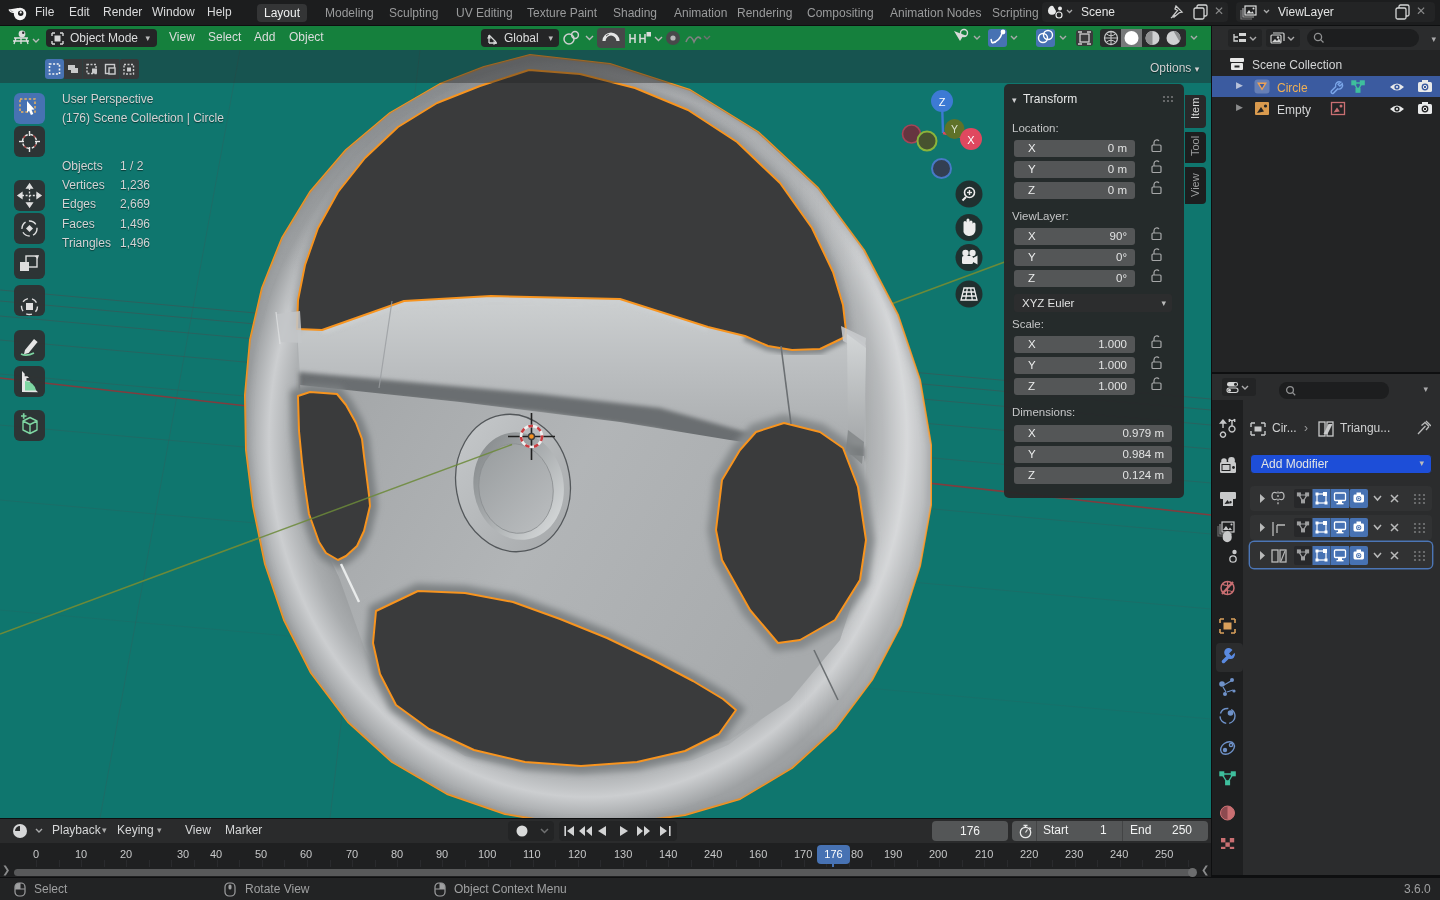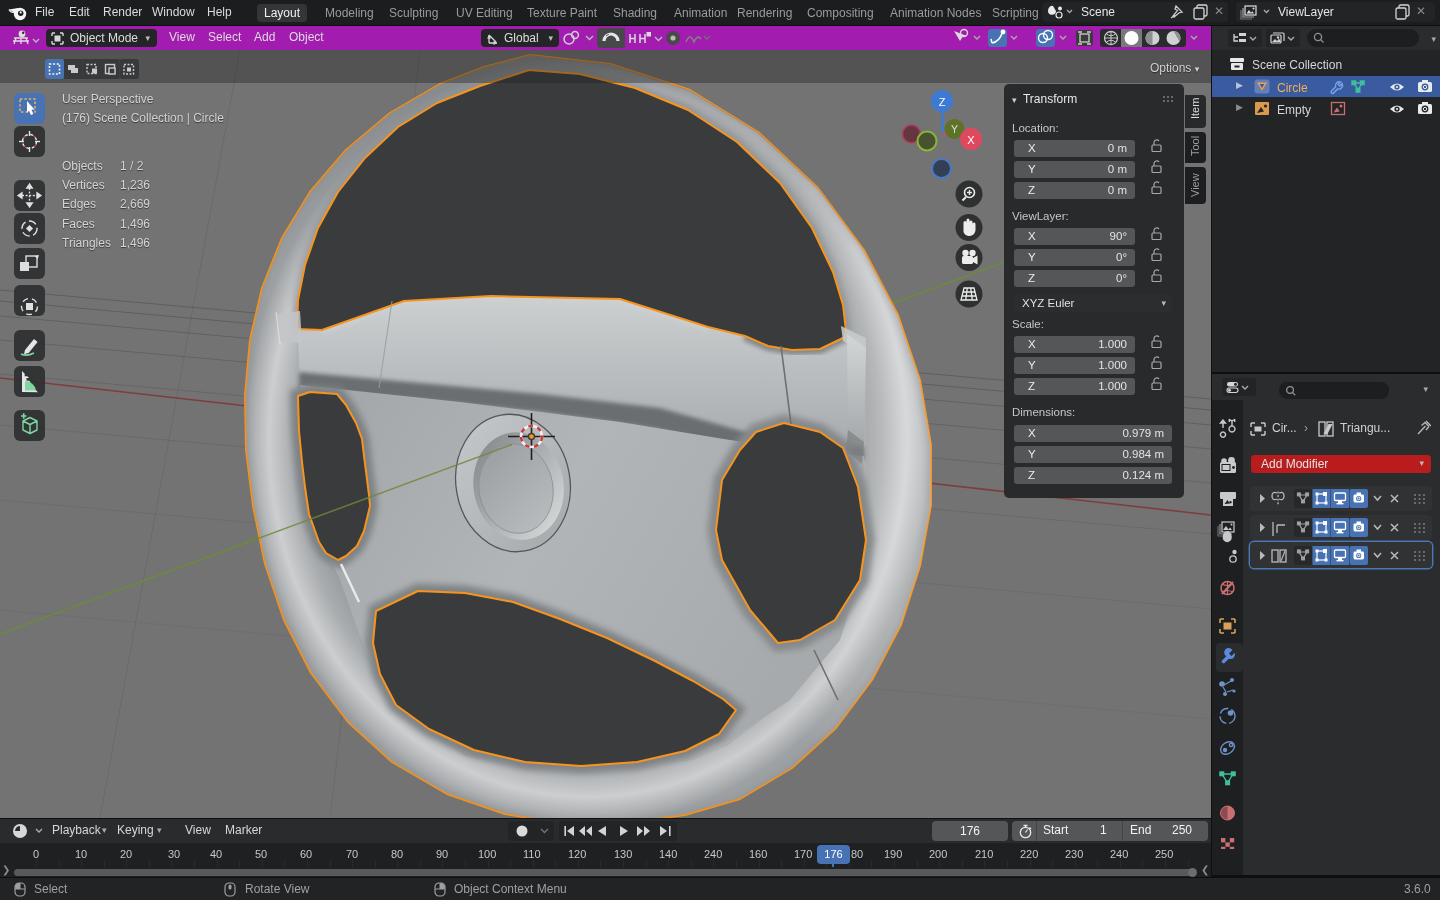--- a/index.html
+++ b/index.html
@@ -4,25 +4,25 @@
 html,body{width:1440px;height:900px;overflow:hidden;background:#0e0f10;font-family:"Liberation Sans",sans-serif;-webkit-font-smoothing:antialiased}
 .a{position:absolute}
 #stage{position:relative;width:1440px;height:900px}
 
 #top{left:0;top:0;width:1440px;height:25px;background:#1c1d1e;color:#d6d7d8;font-size:12px}
 #top .m{top:5px;color:#dadbdc}
 #top .tab{top:4px;height:18px;line-height:18px;color:#9a9b9c;border-radius:4px;padding:0 7px}
 #top .tab.on{background:#343536;color:#f0f1f1}
 .wdg{background:#232425;border-radius:4px;color:#d6d7d8}
 
-#hdr2{left:0;top:26px;width:1211px;height:24px;background:#a21caf;font-size:12px;color:#dcdddd}
+#hdr2{left:0;top:26px;width:1211px;height:24px;background:#15803d;font-size:12px;color:#dcdddd}
 #outhdr{left:1212px;top:26px;width:228px;height:24px;background:#2b2c2d}
 #hdr2 .dd{top:3px;height:18px;background:#242526;border-radius:4px;line-height:18px}
 
-#vp{left:0;top:50px;width:1211px;height:768px;background:#737373;overflow:hidden}
+#vp{left:0;top:50px;width:1211px;height:768px;background:#0f766e;overflow:hidden}
 #band{left:0;top:0;width:1211px;height:33px;background:rgba(34,34,35,0.40)}
 .vtxt{color:#d3d4d5;font-size:12px;text-shadow:0 1px 1px rgba(0,0,0,.5)}
 .tbtn{left:14px;width:31px;height:31px;background:rgba(47,48,50,.95);border-radius:6px}
 .tbtn.on{background:#4772b3}
 
 #npanel{left:1004px;top:84px;width:180px;height:414px;background:rgba(39,40,41,.96);border-radius:5px;font-size:11.5px;color:#c5c6c7}
 .nfield{left:10px;width:121px;height:17px;background:#545657;border-radius:3px;color:#eceded;line-height:17px}
 .nfield b{font-weight:normal;color:#e2e3e3}
 .ntab{left:1185px;width:21px;background:#1d1e1f;color:#9c9d9e;font-size:11px;border-radius:0 4px 4px 0}
 
@@ -687,21 +687,21 @@
   </svg>
   <span class="a" style="left:60px;top:47px">Cir...</span>
   <span class="a" style="left:92px;top:47px;color:#98999a">›</span>
   <span class="a" style="left:128px;top:47px">Triangu...</span>
   <svg class="a" style="left:204px;top:46px" width="15" height="16" viewBox="0 0 15 16">
         <g stroke="#b9baba" stroke-width="1.3" fill="none">
           <path d="M8.5,2 l4.5,4.5 M10,1 l5,5 M9,2.5 l-3.5,3 M13,6.5 l-3,3.5 M9.5,6 l-7.5,8"></path>
         </g>
       </svg>
 
-  <div class="a" style="left:38px;top:80px;width:182px;height:20px;background:#b91c1c;border-radius:4px;border:1px solid #2a2b2c">
+  <div class="a" style="left:38px;top:80px;width:182px;height:20px;background:#1d4ed8;border-radius:4px;border:1px solid #2a2b2c">
     <span style="position:absolute;left:10px;top:2px;color:#e3e4e4">Add Modifier</span>
     <span style="position:absolute;right:7px;top:3px;font-size:9px;color:#bbb">▾</span>
   </div>
 
   <div class="a" style="left:38px;top:112px;width:182px;height:25px;background:#313233;border-radius:4px"></div>
   <div class="a" style="left:38px;top:141px;width:182px;height:25px;background:#313233;border-radius:4px"></div>
   <div class="a" style="left:38px;top:168px;width:182px;height:26px;background:#313233;border-radius:4px;box-shadow:0 0 0 1.4px #4c76b6"></div>
   <svg class="a" style="left:38px;top:112px" width="182" height="82" viewBox="0 0 182 82">
     <g id="mrow">
       <path d="M10,8 l5,4.5 -5,4.5 Z" fill="#b9baba"></path>
@@ -803,21 +803,21 @@
     <span class="a" style="left:118px;top:2px">End</span>
         <span class="a" style="left:160px;top:2px">250</span>
         <div class="a" style="left:24px;top:0;width:1px;height:20px;background:#434445"></div>
     <div class="a" style="left:110px;top:0;width:1px;height:20px;background:#434445"></div>
   </div>
 </div>
 <div id="truler" class="a">
   <span class="num a" style="left:33px">0</span>
       <span class="num a" style="left:75px">10</span>
       <span class="num a" style="left:120px">20</span>
-      <span class="num a" style="left:168px">30</span>
+      <span class="num a" style="left:177px">30</span>
       <span class="num a" style="left:210px">40</span>
       <span class="num a" style="left:255px">50</span>
       <span class="num a" style="left:300px">60</span>
       <span class="num a" style="left:346px">70</span>
       <span class="num a" style="left:391px">80</span>
       <span class="num a" style="left:436px">90</span>
       <span class="num a" style="left:478px">100</span>
       <span class="num a" style="left:523px">110</span>
       <span class="num a" style="left:568px">120</span>
       <span class="num a" style="left:614px">130</span>

